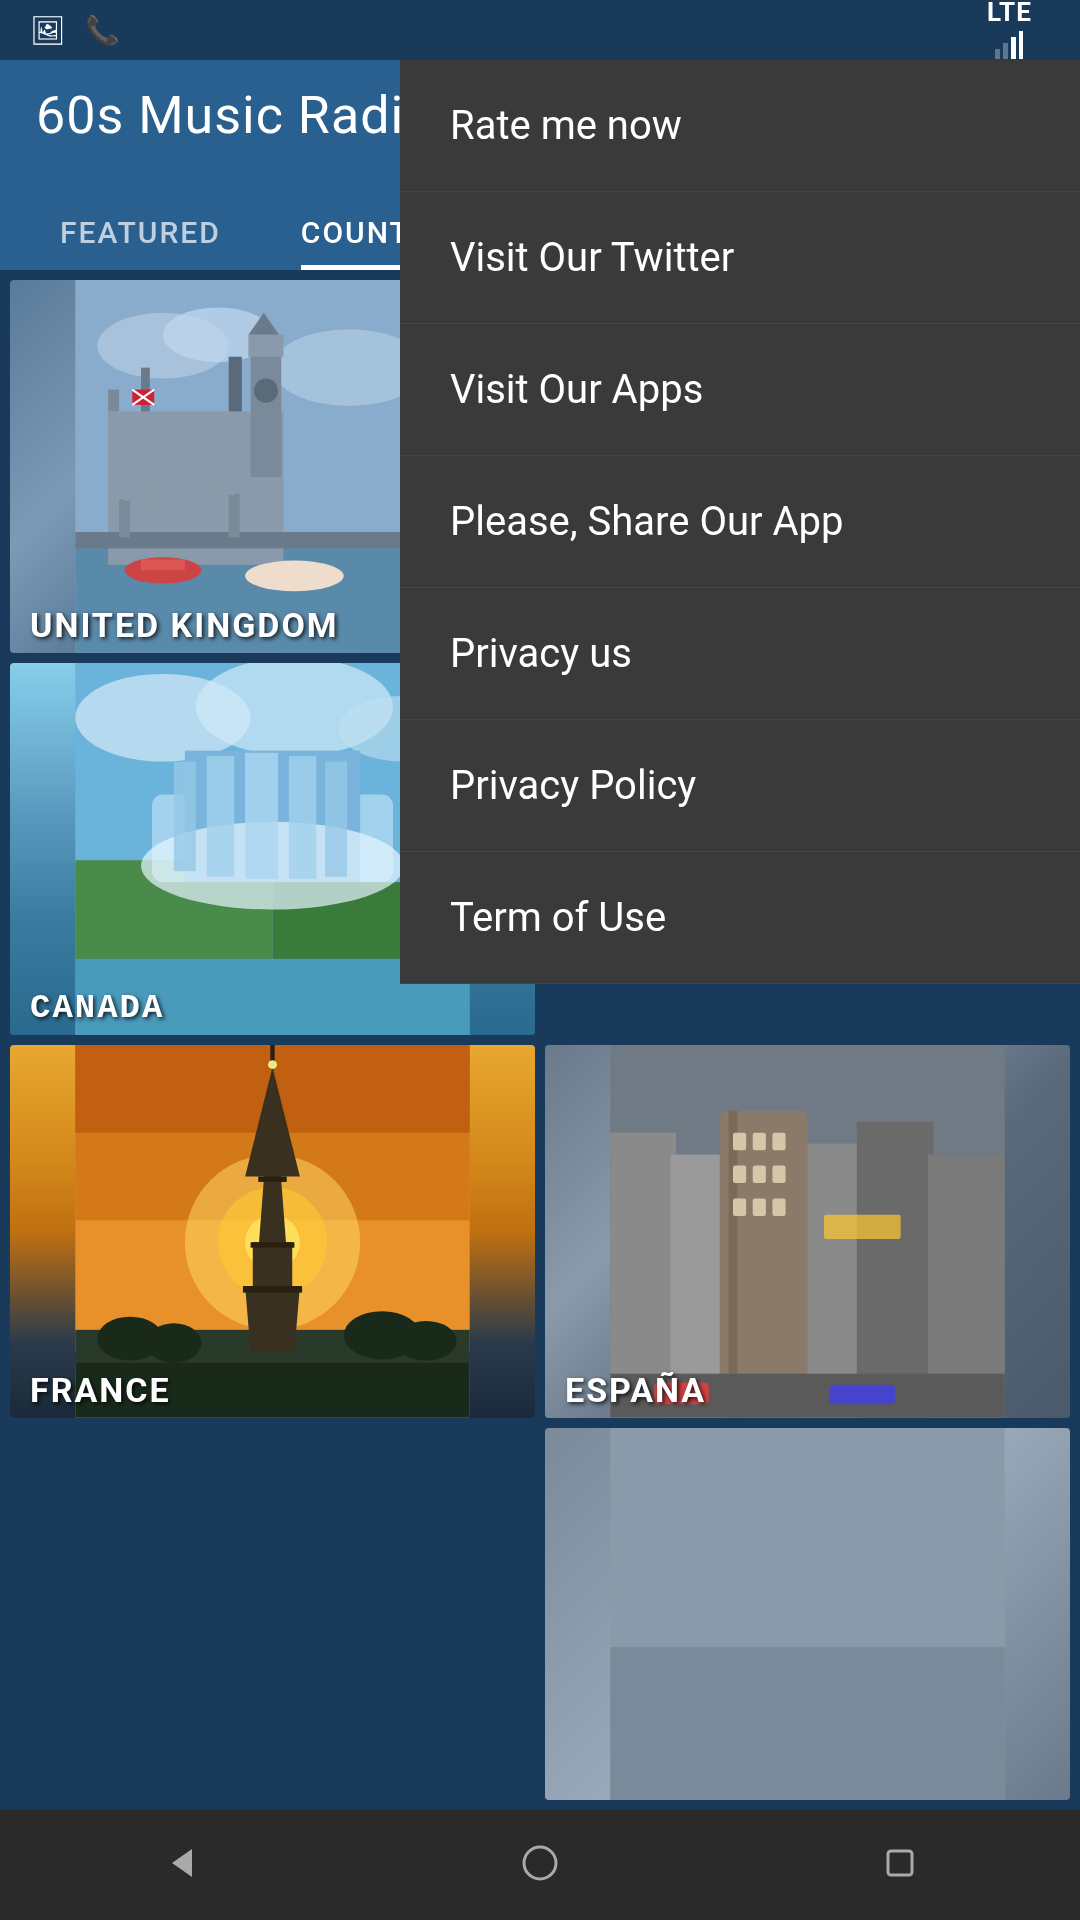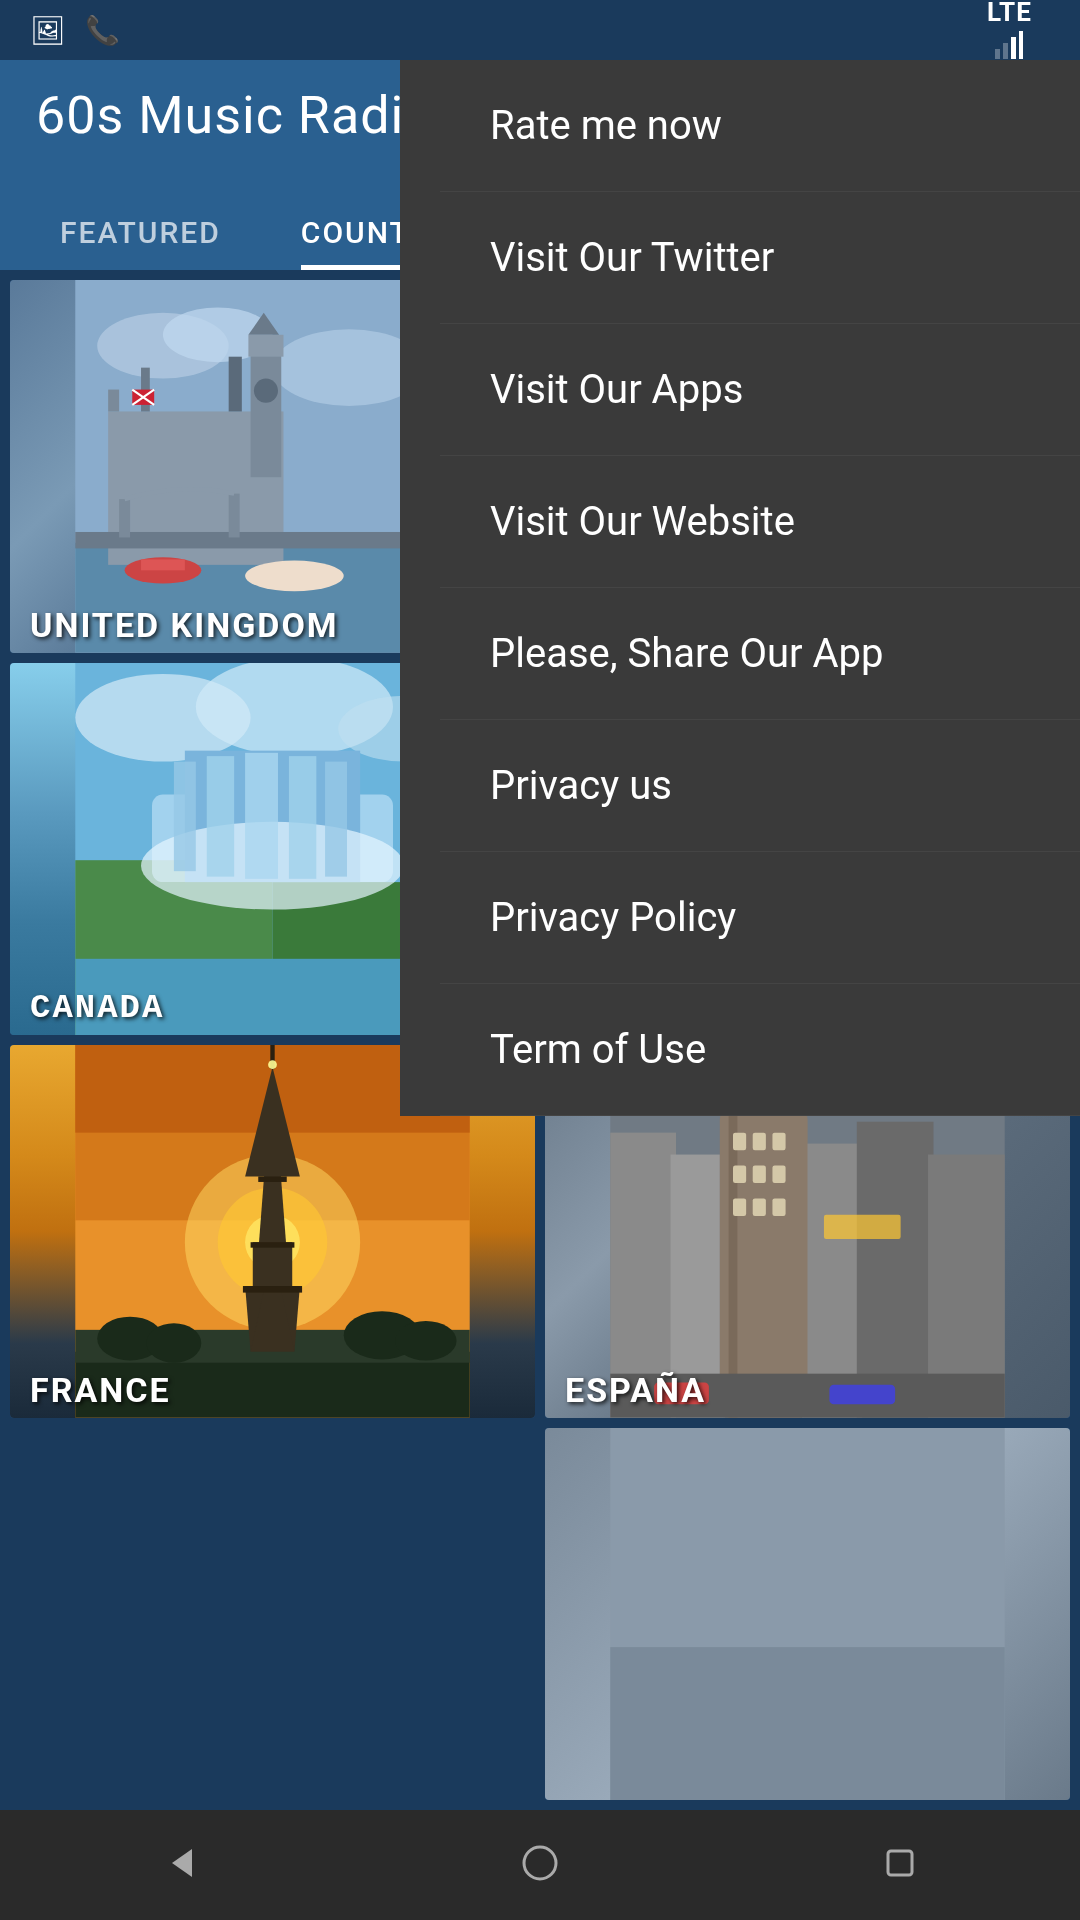--- a/index.html
+++ b/index.html
@@ -169,21 +169,20 @@
     
     .menu-overlay {
       position: absolute;
       top: 60px;
       right: 0;
       width: 680px;
       background: #3a3a3a;
       z-index: 100;
       display: flex;
       flex-direction: column;
-      padding-left: 40px;
     }
     .menu-item {
       padding: 42px 50px;
       color: white;
       font-size: 40px;
       font-weight: 400;
       cursor: pointer;
       border-bottom: 1px solid rgba(255,255,255,0.05);
     }
   </style>
@@ -393,21 +392,20 @@
       </svg>
     </div>
   </div>
 
 </div>
 
 <div class="menu-overlay">
   <div class="menu-item">Rate me now</div>
   <div class="menu-item">Visit Our Twitter</div>
   <div class="menu-item">Visit Our Apps</div>
-  <div class="menu-item">Visit Our Website</div>
   <div class="menu-item">Please, Share Our App</div>
   <div class="menu-item">Privacy us</div>
   <div class="menu-item">Privacy Policy</div>
   <div class="menu-item">Term of Use</div>
 </div>
 
 <div class="bottom-nav">
   <div style="cursor:pointer;">
     <svg width="44" height="44" viewBox="0 0 44 44" fill="#aaa">
       <polygon points="34,8 14,22 34,36"></polygon>

